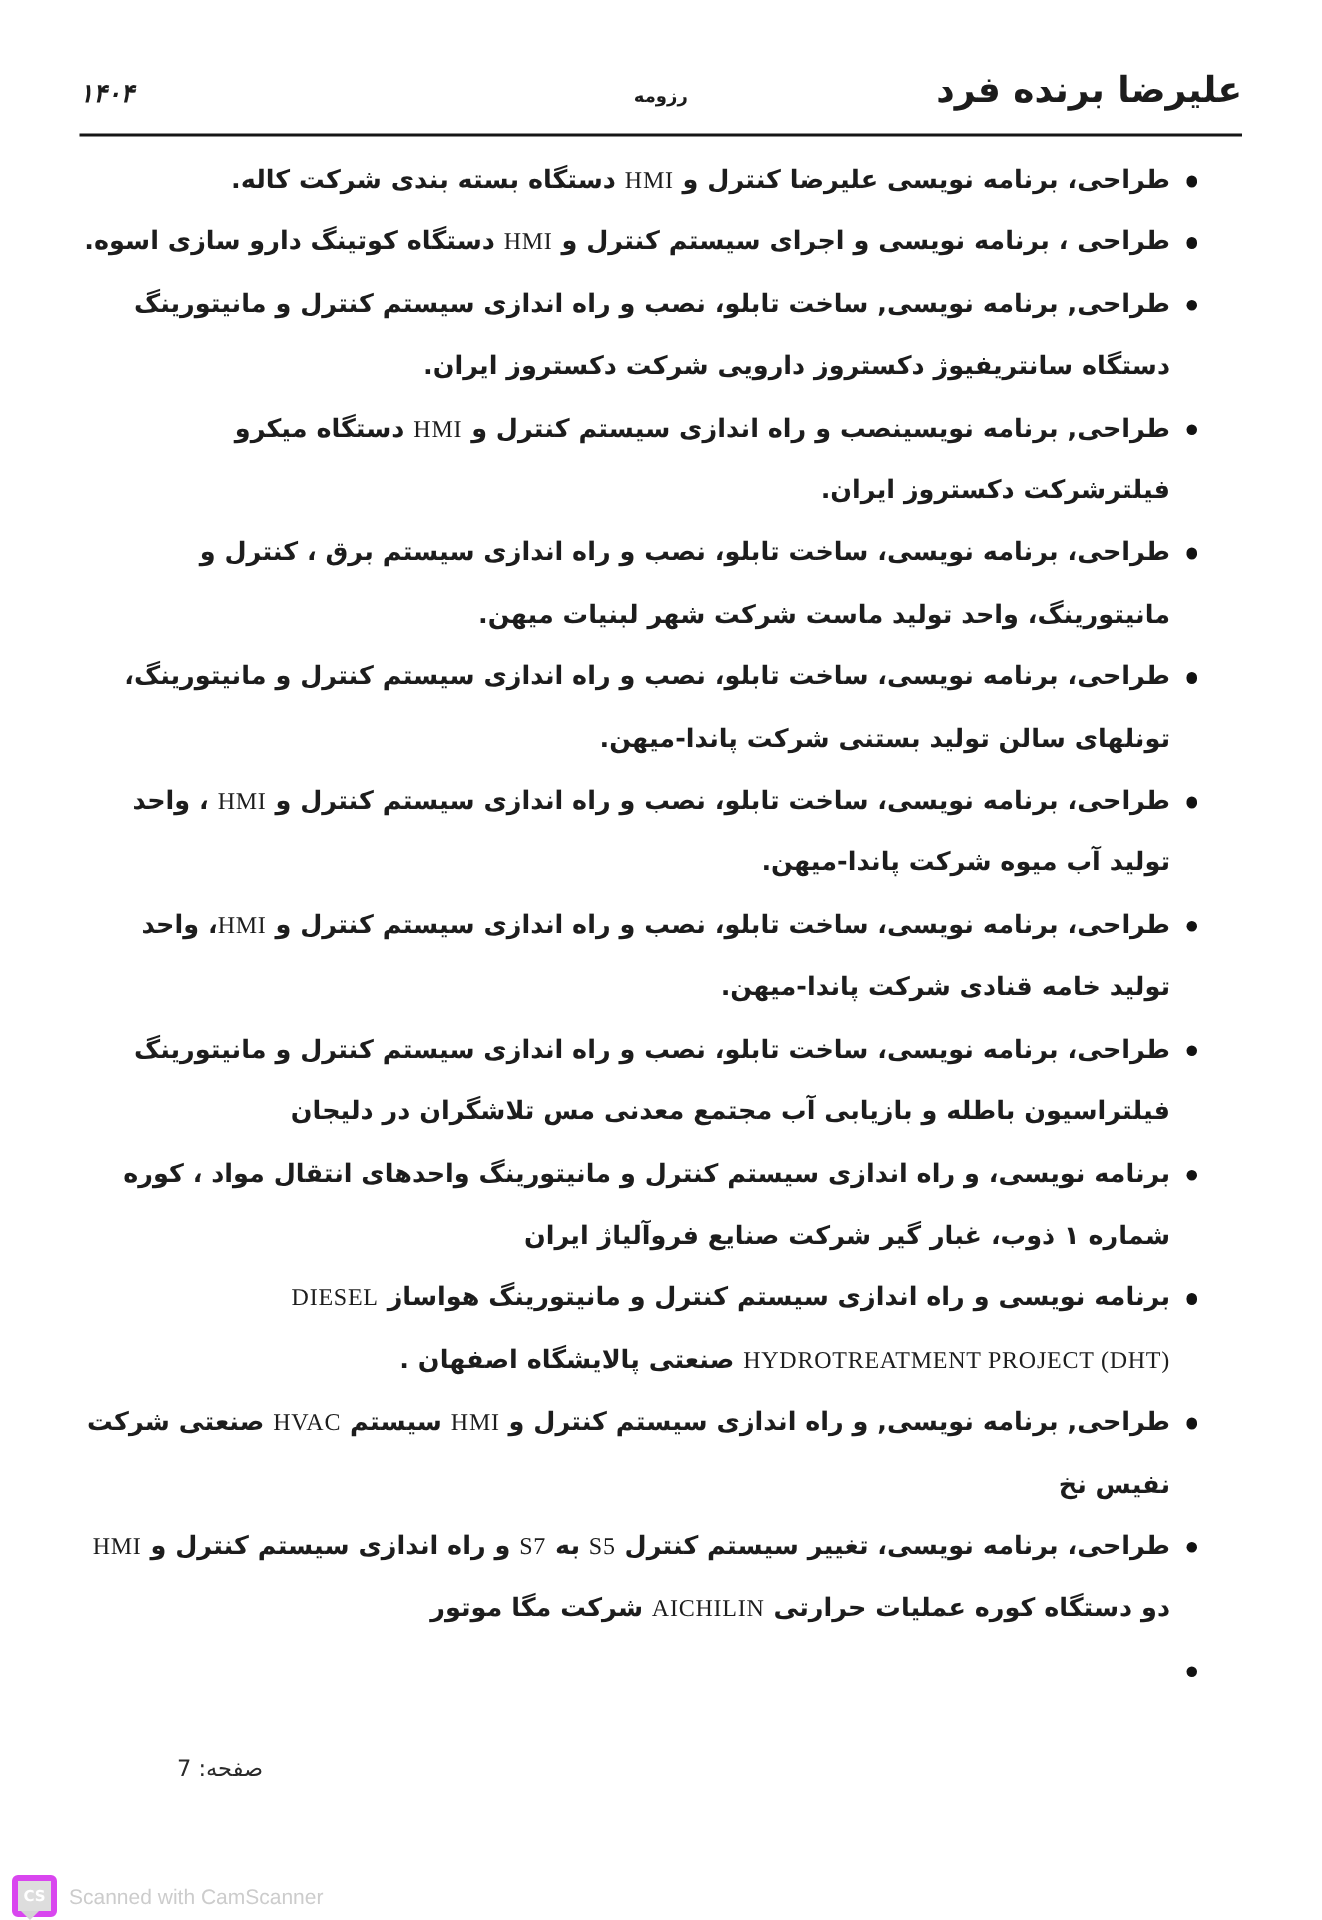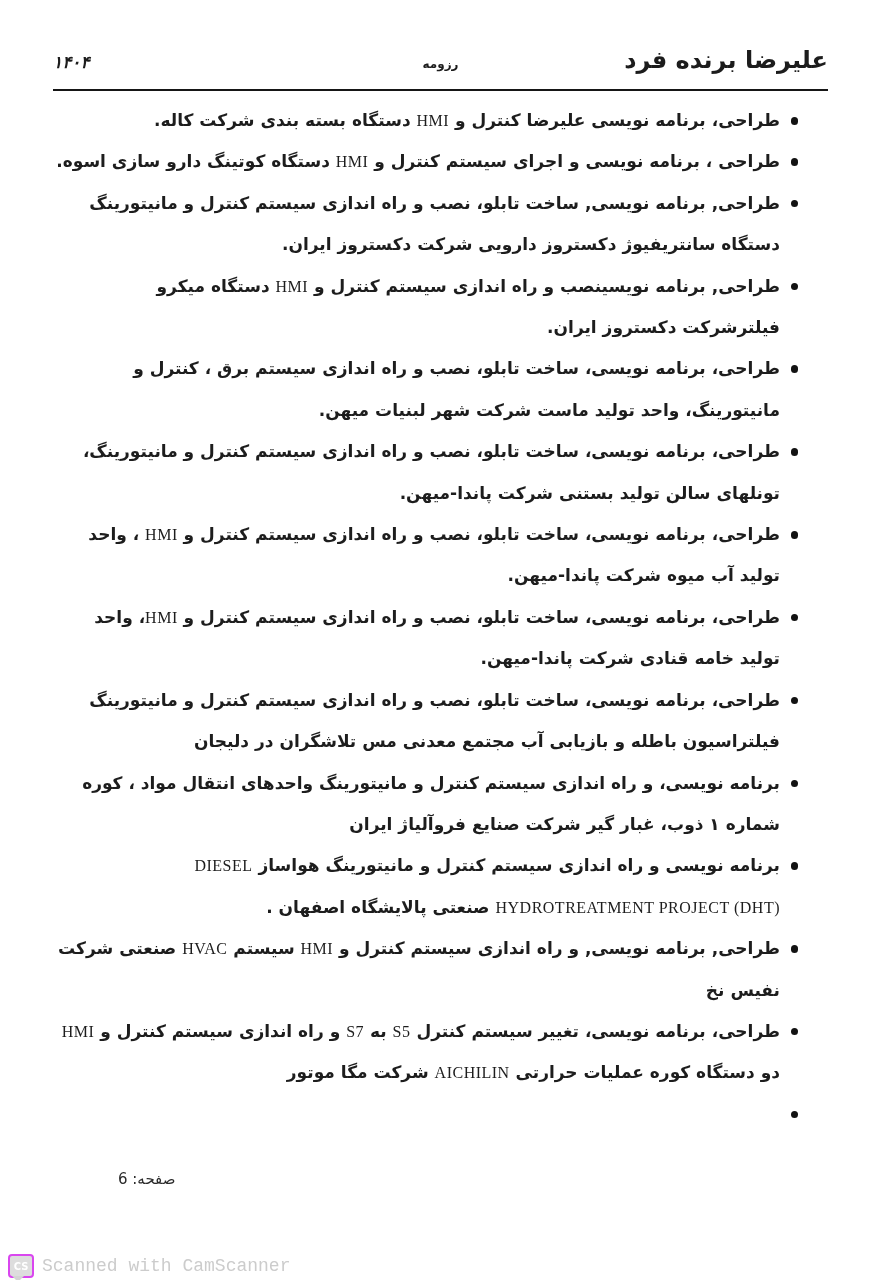--- a/index.html
+++ b/index.html
@@ -58,35 +58,35 @@
     font-size:15px;font-weight:400;color:#2a2a2a;
     font-family:"DejaVu Sans",sans-serif;
   }
   
   #watermark{
     position:absolute;left:8px;bottom:2px;
     display:flex;align-items:center;gap:8px;
   }
   #cs-badge{
     width:22px;height:20px;
-    border:2px solid #d946ef;border-radius:4px;
+    border:4px solid #d946ef;border-radius:4px;
     background:#dddddd;
     color:#ffffff;font-size:10px;font-weight:700;
     display:flex;align-items:center;justify-content:center;
     font-family:"DejaVu Sans",sans-serif;
     position:relative;
   }
   #cs-badge::after{
     content:"";position:absolute;left:2px;bottom:-6px;
     border-left:6px solid transparent;border-right:6px solid transparent;
     border-top:6px solid #d4d4d4;
   }
   #cs-text{
-    color:#cccccc;font-size:18px;
-    font-family:Liberation Mono, monospace;
+    color:#cccccc;font-size:14px;
+    font-family:Liberation Sans, sans-serif;
   }
 </style>
 </head>
 <body>
 
 <div id="page">
 
   <div id="header">
     <span class="hdr-name">علیرضا برنده فرد</span>
     <span class="hdr-title">رزومه</span>
@@ -105,20 +105,20 @@
       <li><span class="seg-fa">طراحی، برنامه نویسی، ساخت تابلو، نصب و راه اندازی سیستم کنترل و </span><span class="seg-en" dir="ltr">HMI</span><span class="seg-fa"> ، واحد تولید آب میوه شرکت پاندا-میهن.</span></li>
       <li><span class="seg-fa">طراحی، برنامه نویسی، ساخت تابلو، نصب و راه اندازی سیستم کنترل و </span><span class="seg-en" dir="ltr">HMI</span><span class="seg-fa">، واحد تولید خامه قنادی شرکت پاندا-میهن.</span></li>
       <li><span class="seg-fa">طراحی، برنامه نویسی، ساخت تابلو، نصب و راه اندازی سیستم کنترل و مانیتورینگ  فیلتراسیون باطله و بازیابی آب مجتمع معدنی مس تلاشگران در دلیجان</span></li>
       <li><span class="seg-fa">برنامه نویسی، و راه اندازی سیستم کنترل و مانیتورینگ  واحدهای انتقال مواد ، کوره شماره ۱ ذوب، غبار گیر شرکت صنایع فروآلیاژ ایران</span></li>
       <li><span class="seg-fa">برنامه نویسی و راه اندازی سیستم کنترل و مانیتورینگ هواساز </span><span class="seg-en" dir="ltr">DIESEL HYDROTREATMENT PROJECT (DHT)</span><span class="seg-fa"> صنعتی پالایشگاه اصفهان .</span></li>
       <li><span class="seg-fa">طراحی, برنامه نویسی, و راه اندازی سیستم کنترل و </span><span class="seg-en" dir="ltr">HMI</span><span class="seg-fa"> سیستم </span><span class="seg-en" dir="ltr">HVAC</span><span class="seg-fa"> صنعتی شرکت نفیس نخ</span></li>
       <li><span class="seg-fa">طراحی، برنامه نویسی، تغییر سیستم کنترل  </span><span class="seg-en" dir="ltr">S5</span><span class="seg-fa"> به </span><span class="seg-en" dir="ltr">S7</span><span class="seg-fa"> و راه اندازی سیستم کنترل و </span><span class="seg-en" dir="ltr">HMI</span><span class="seg-fa"> دو دستگاه کوره عملیات حرارتی  </span><span class="seg-en" dir="ltr">AICHILIN</span><span class="seg-fa"> شرکت مگا موتور</span></li>
       <li></li>
     </ul>
 
-  <div id="footer-page">صفحه: 6</div>
+  <div id="footer-page">صفحه: 7</div>
 
   <div id="watermark">
     <div id="cs-badge">CS</div>
     <div id="cs-text">Scanned with CamScanner</div>
   </div>
 
 </div>
 
 </body></html>

